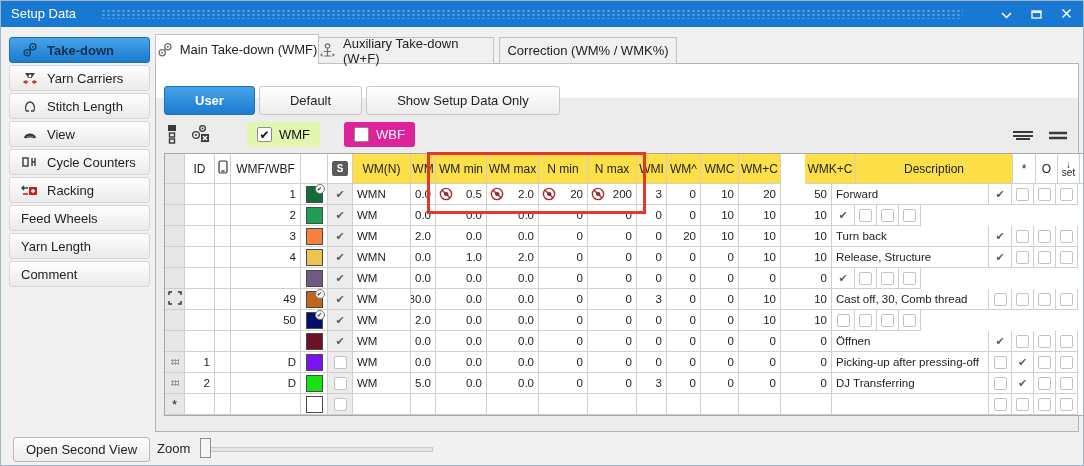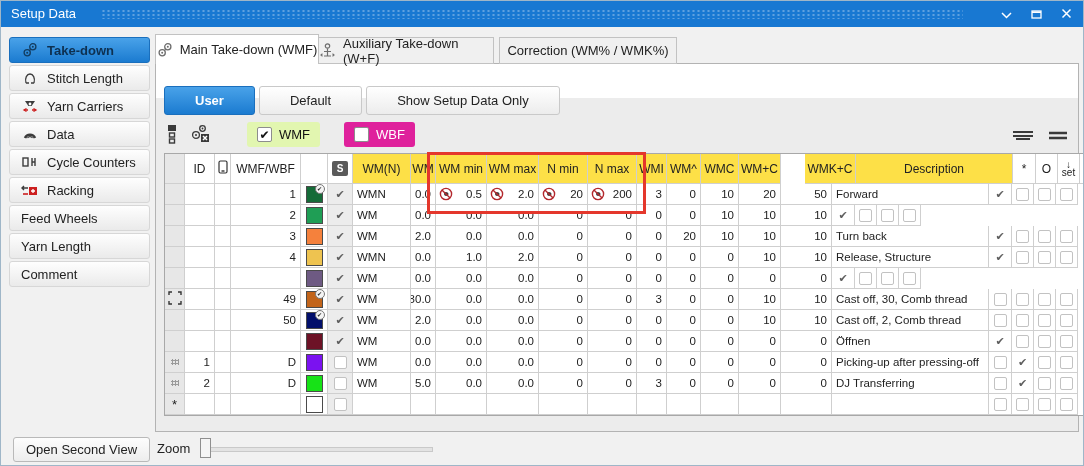--- a/index.html
+++ b/index.html
@@ -116,45 +116,45 @@
             <circle cx="10.8" cy="4.8" r="3.1" fill="none" stroke="currentColor" stroke-width="1.3"></circle>
             <circle cx="10.8" cy="4.8" r="1" fill="currentColor"></circle>
             <path d="M7.6 8.4 L8.6 7.4" fill="none" stroke="currentColor" stroke-width="1.2"></path>
           </svg>
         </span>
         <span>Take-down</span>
       </div>
       <div class="side-item">
         <span class="ic">
           <svg width="16" height="16" viewBox="0 0 16 16">
-            <path d="M4 13 C2.5 8,5 4,8 4 C11 4,13.5 8,12 13" fill="none" stroke="currentColor" stroke-width="1.3"></path>
-            <path d="M4 13h3M9 13h3" fill="none" stroke="currentColor" stroke-width="1.3"></path>
-          </svg>
-        </span>
-        <span>Stitch Length</span>
-      </div>
-      <div class="side-item">
-        <span class="ic">
-          <svg width="16" height="16" viewBox="0 0 16 16">
             <path d="M3 3h10l-3.4 5H6.4z" fill="#3c3c3c"></path>
             <circle cx="8" cy="6" r="1.4" fill="#fff"></circle>
             <path d="M2 12h4M10 12h4" stroke="#cc1f1f" stroke-width="1.6"></path>
             <path d="M4.5 10.5 2 12l2.5 1.5M11.5 10.5 14 12l-2.5 1.5" fill="none" stroke="#cc1f1f" stroke-width="1.3"></path>
           </svg>
         </span>
         <span>Yarn Carriers</span>
       </div>
       <div class="side-item">
         <span class="ic">
           <svg width="16" height="16" viewBox="0 0 16 16">
+            <path d="M4 13 C2.5 8,5 4,8 4 C11 4,13.5 8,12 13" fill="none" stroke="currentColor" stroke-width="1.3"></path>
+            <path d="M4 13h3M9 13h3" fill="none" stroke="currentColor" stroke-width="1.3"></path>
+          </svg>
+        </span>
+        <span>Stitch Length</span>
+      </div>
+      <div class="side-item">
+        <span class="ic">
+          <svg width="16" height="16" viewBox="0 0 16 16">
             <path d="M3 12 A5.5 5.5 0 0 1 13 12" fill="none" stroke="currentColor" stroke-width="2.6"></path>
             <path d="M5.5 12 A3 3 0 0 1 10.5 12" fill="none" stroke="currentColor" stroke-width="1.2"></path>
           </svg>
         </span>
-        <span>Data</span>
+        <span>View</span>
       </div>
       <div class="side-item">
         <span class="ic">
           <svg width="18" height="16" viewBox="0 0 18 16">
             <rect x="2" y="4" width="5" height="8" fill="none" stroke="currentColor" stroke-width="1.4"></rect>
             <path d="M11 4v8M14 4v8M11 8h3" stroke="currentColor" stroke-width="1.4"></path>
           </svg>
         </span>
         <span>Cycle Counters</span>
       </div>
@@ -765,23 +765,20 @@
         </div>
         <div class="cell r" style="width: 38px;">
           <span>0</span>
         </div>
         <div class="cell r" style="width: 42px;">
           <span>10</span>
         </div>
         <div class="cell r" style="width: 51px;">
           <span>10</span>
         </div>
-        <div class="cell l" style="width: 157px;">
-          <span>Cast off, 2, Comb thread</span>
-        </div>
         <div class="cell c" style="width: 23px;">
           <span class="box"></span>
         </div>
         <div class="cell c" style="width: 22px;">
           <span class="box"></span>
         </div>
         <div class="cell c" style="width: 22px;">
           <span class="box"></span>
         </div>
         <div class="cell c" style="width: 22px;">

